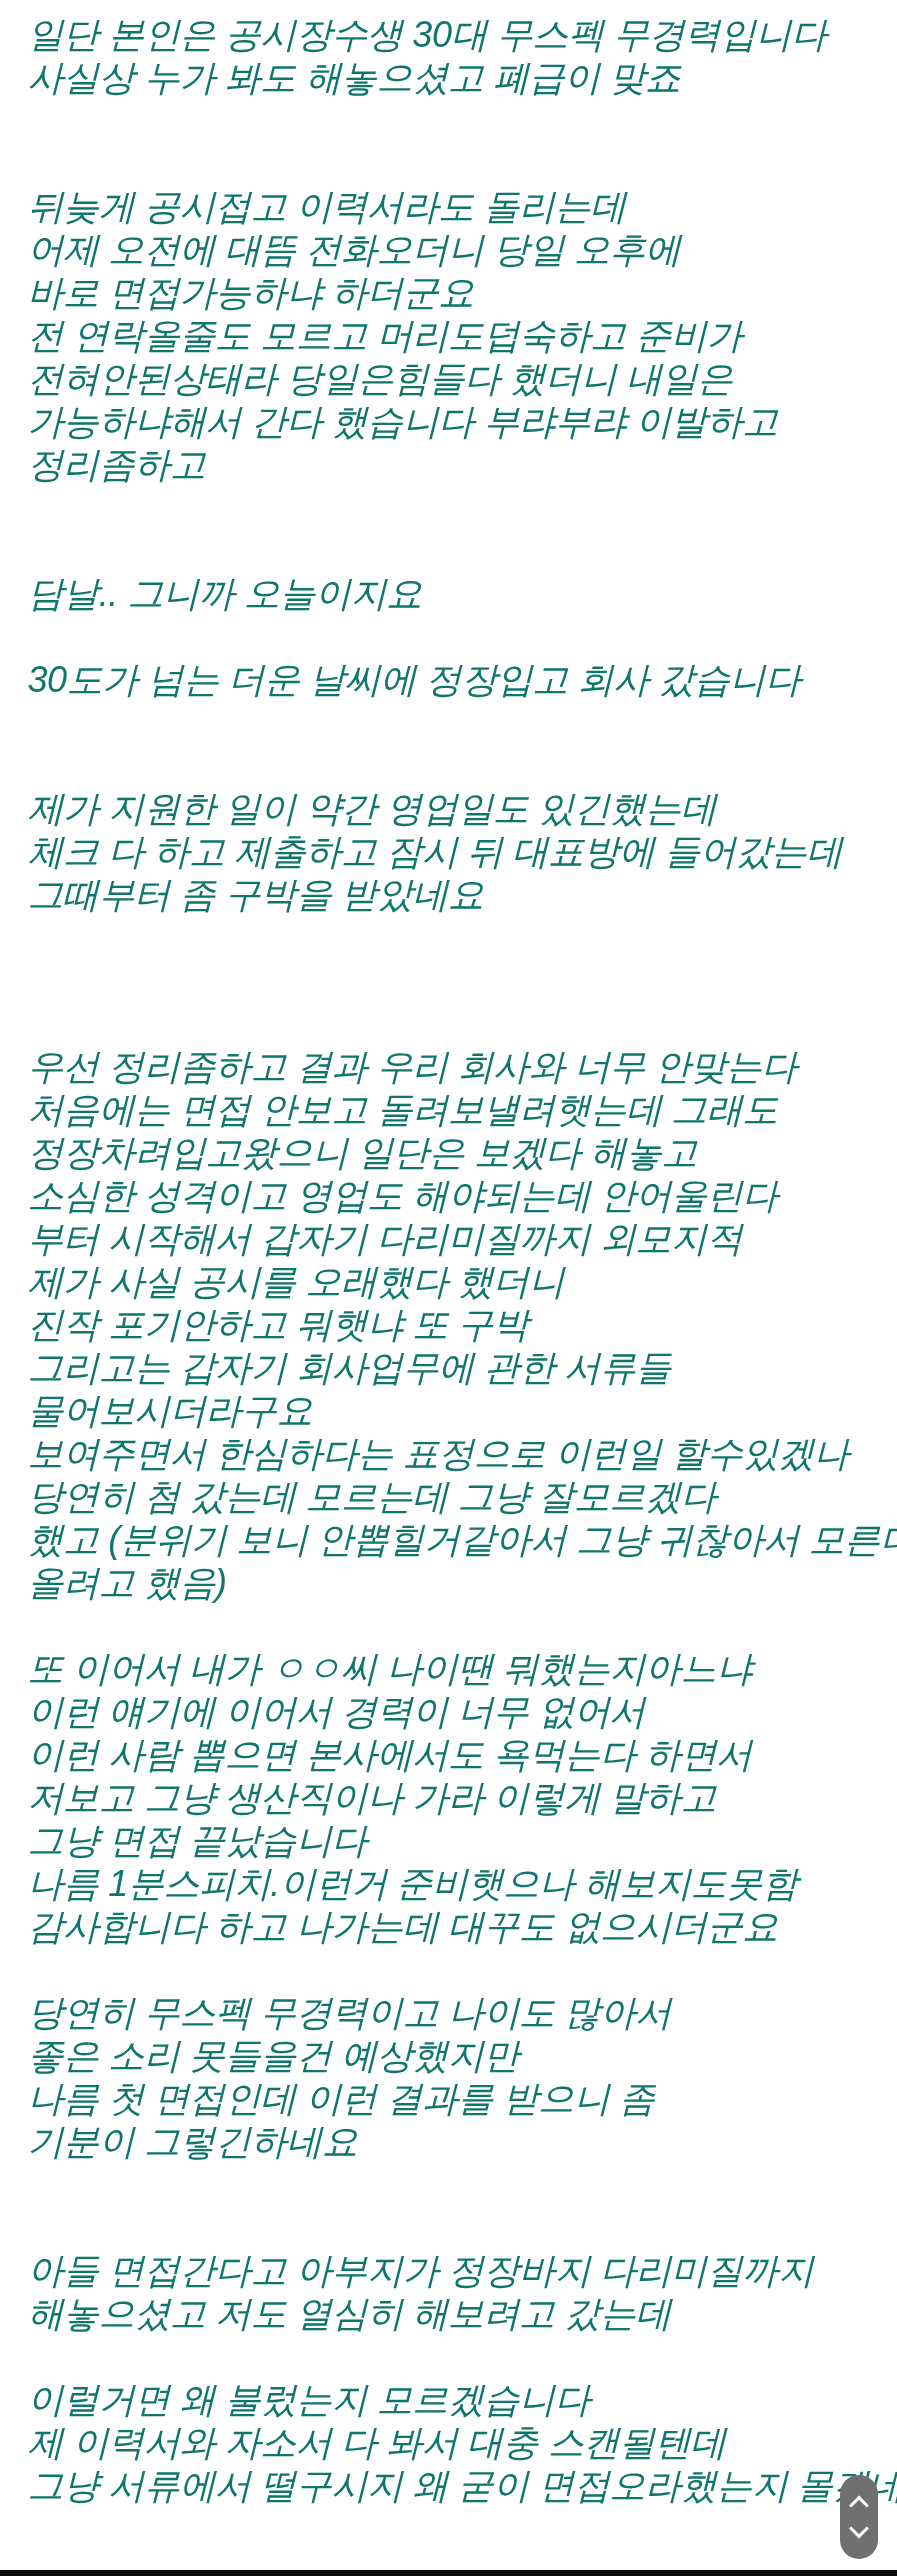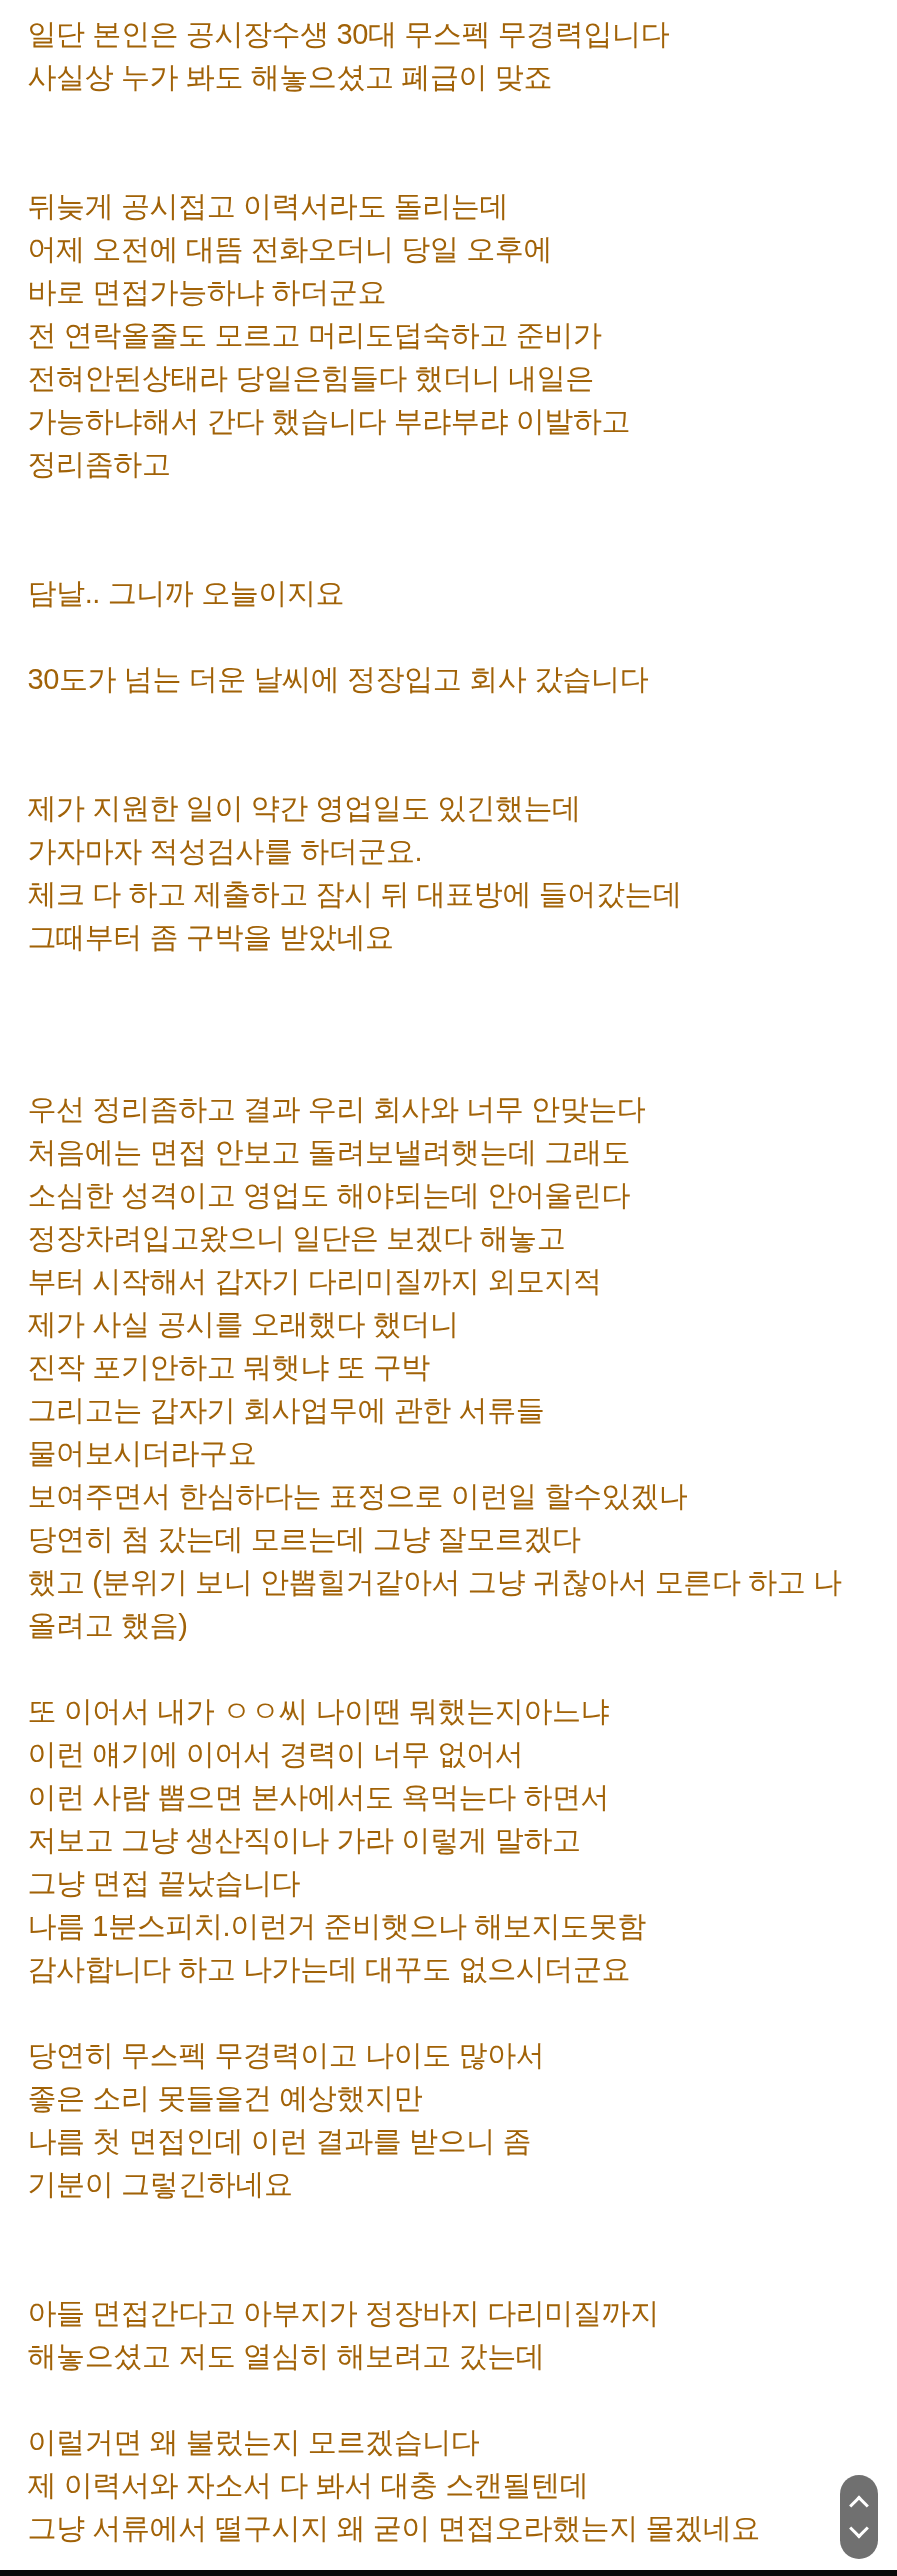--- a/index.html
+++ b/index.html
@@ -16,25 +16,26 @@
     position: absolute;
     top: 0;
     left: 0;
     width: 898px;
     padding: 13.3px 0 0 27.5px;
     box-sizing: border-box;
   }
   .line {
     height: 43px;
     line-height: 43px;
-    font-size: 29px;
+    font-size: 36px;
     letter-spacing: -0.4px;
-    color: #a16207;
+    color: #0f766e;
     white-space: nowrap;
     overflow: visible;
+    font-style: italic;
   }
   .scroll-pill {
     position: absolute;
     left: 840px;
     top: 2475px;
     width: 38px;
     height: 84px;
     background: #707070;
     border-radius: 19px;
     display: flex;
@@ -77,30 +78,29 @@
     <div class="line">가능하냐해서 간다 했습니다 부랴부랴 이발하고</div>
     <div class="line">정리좀하고</div>
     <div class="line">&nbsp;</div>
     <div class="line">&nbsp;</div>
     <div class="line">담날.. 그니까 오늘이지요</div>
     <div class="line">&nbsp;</div>
     <div class="line">30도가 넘는 더운 날씨에 정장입고 회사 갔습니다</div>
     <div class="line">&nbsp;</div>
     <div class="line">&nbsp;</div>
     <div class="line">제가 지원한 일이 약간 영업일도 있긴했는데</div>
-    <div class="line">가자마자 적성검사를 하더군요.</div>
     <div class="line">체크 다 하고 제출하고 잠시 뒤 대표방에 들어갔는데</div>
     <div class="line">그때부터 좀 구박을 받았네요</div>
     <div class="line">&nbsp;</div>
     <div class="line">&nbsp;</div>
     <div class="line">&nbsp;</div>
     <div class="line">우선 정리좀하고 결과 우리 회사와 너무 안맞는다</div>
     <div class="line">처음에는 면접 안보고 돌려보낼려햇는데 그래도</div>
+    <div class="line">정장차려입고왔으니 일단은 보겠다 해놓고</div>
     <div class="line">소심한 성격이고 영업도 해야되는데 안어울린다</div>
-    <div class="line">정장차려입고왔으니 일단은 보겠다 해놓고</div>
     <div class="line">부터 시작해서 갑자기 다리미질까지 외모지적</div>
     <div class="line">제가 사실 공시를 오래했다 했더니</div>
     <div class="line">진작 포기안하고 뭐햇냐 또 구박</div>
     <div class="line">그리고는 갑자기 회사업무에 관한 서류들</div>
     <div class="line">물어보시더라구요</div>
     <div class="line">보여주면서 한심하다는 표정으로 이런일 할수있겠나</div>
     <div class="line">당연히 첨 갔는데 모르는데 그냥 잘모르겠다</div>
     <div class="line">했고 (분위기 보니 안뽑힐거같아서 그냥 귀찮아서 모른다 하고 나</div>
     <div class="line">올려고 했음)</div>
     <div class="line">&nbsp;</div>

